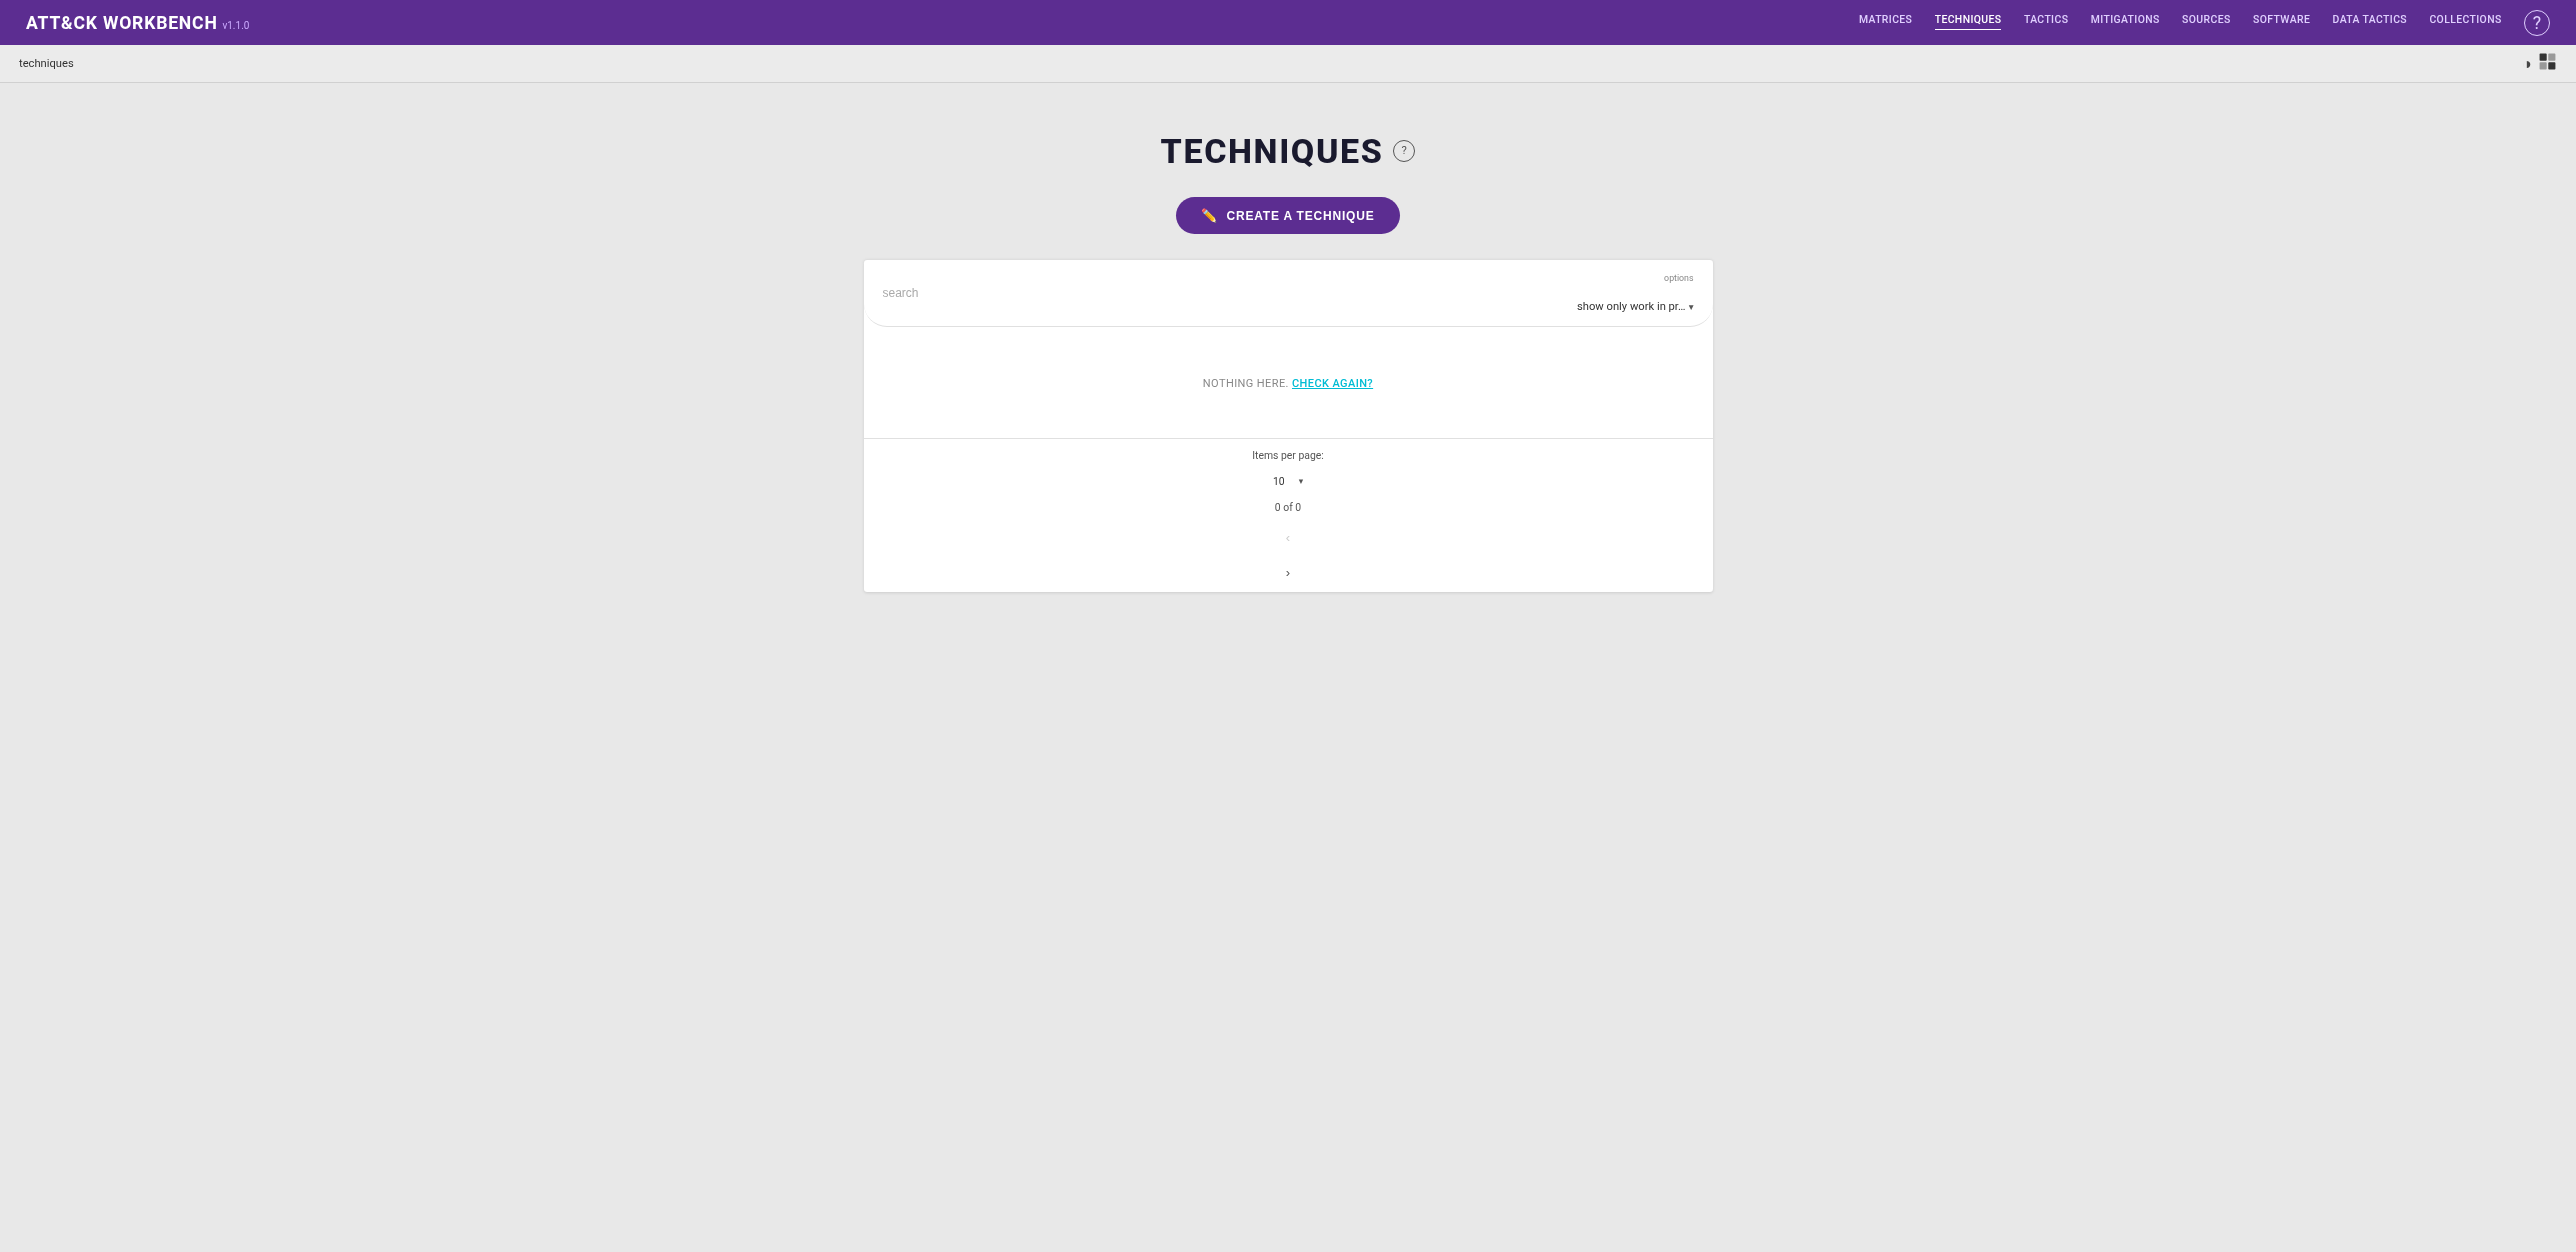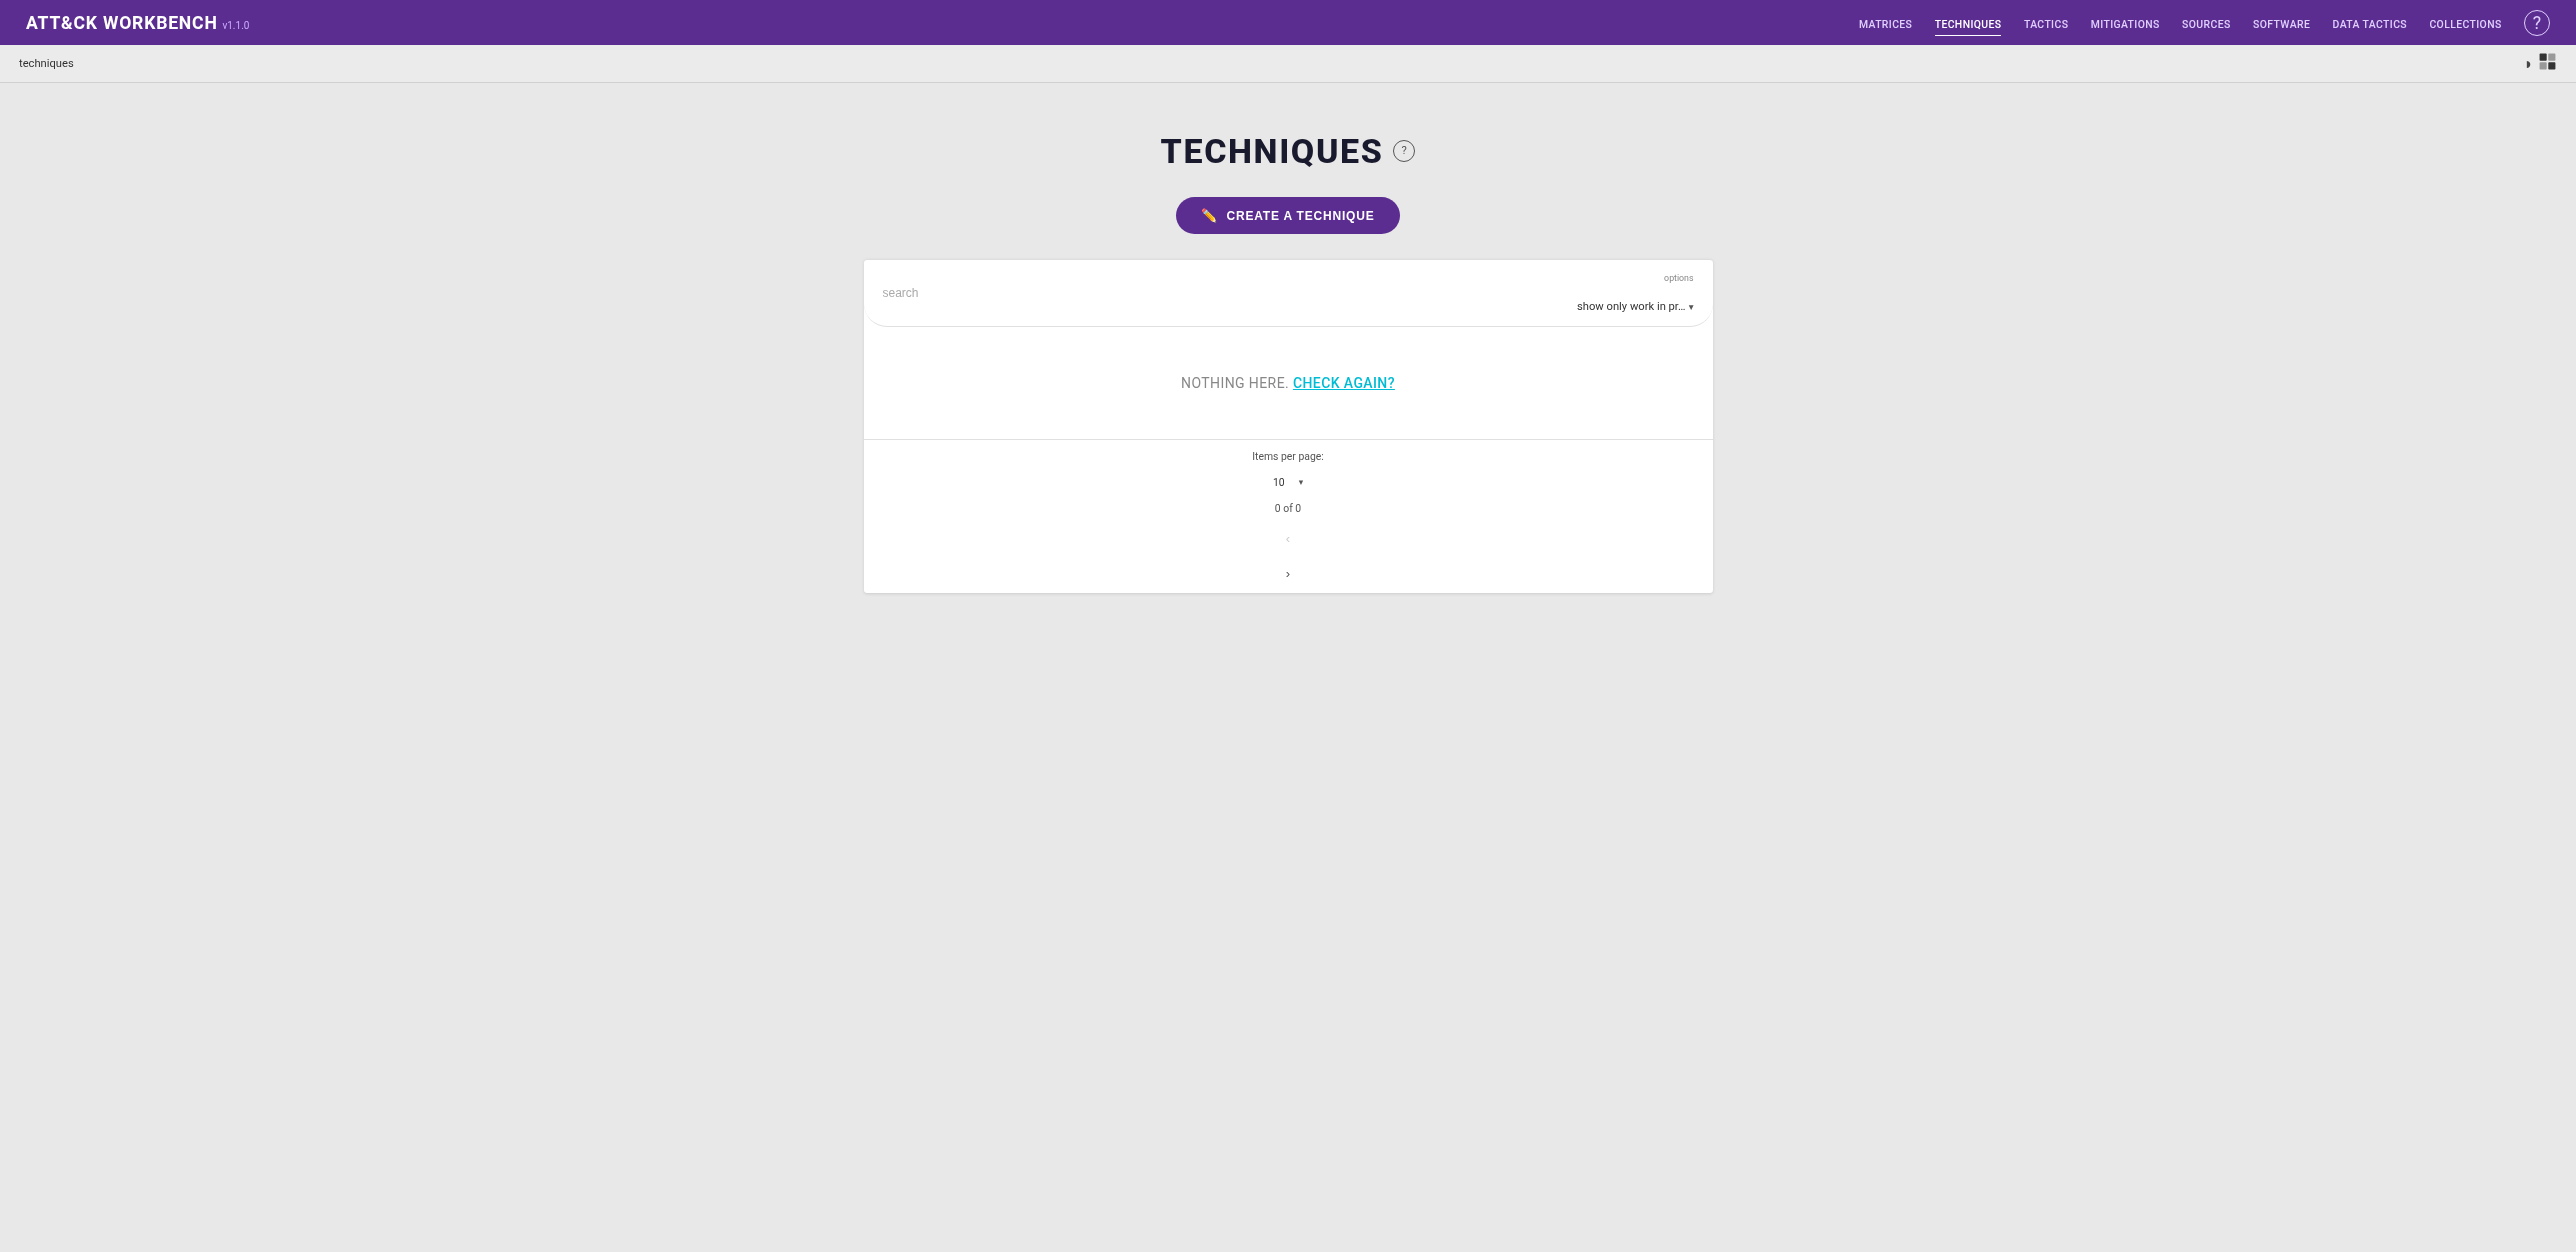--- a/index.html
+++ b/index.html
@@ -40,21 +40,21 @@
     }
 
     .navbar-brand-version {
       font-size: 10px;
       color: #ccaaff;
       font-weight: 400;
     }
 
     .navbar-links {
       display: flex;
-      align-items: flex-end;
+      align-items: flex-start;
       gap: 22.4px;
     }
 
     .navbar-link {
       color: #e0d0ff;
       text-decoration: none;
       font-size: 10.4px;
       font-weight: 500;
       letter-spacing: 0.4px;
       cursor: pointer;
@@ -235,21 +235,21 @@
       cursor: pointer;
     }
 
     
     .empty-state {
       padding: 48px 19px;
       text-align: center;
     }
 
     .empty-text {
-      font-size: 14px;
+      font-size: 11px;
       color: #888888;
       letter-spacing: 0.4px;
     }
 
     .check-again-link {
       color: #00bcd4;
       text-decoration: underline;
       cursor: pointer;
       font-weight: 500;
     }

